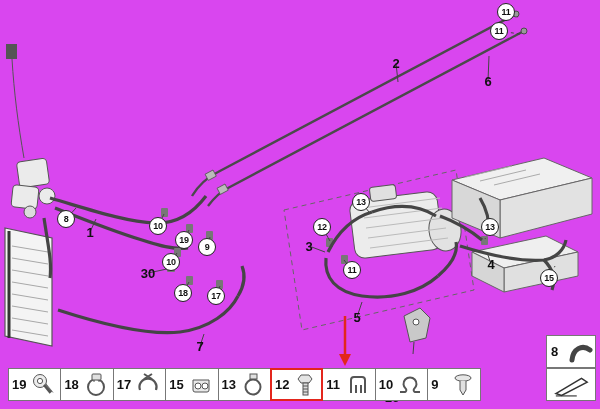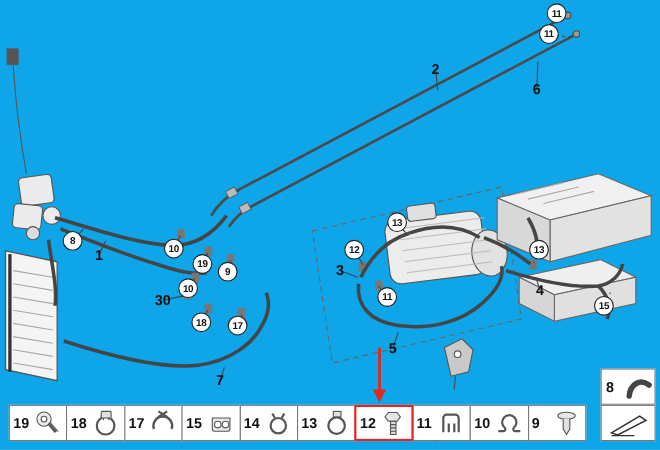--- a/index.html
+++ b/index.html
@@ -1,18 +1,18 @@
 <!DOCTYPE html>
 <html style="--highlight: #e3261d;"><head>
 <meta charset="utf-8">
 <style>
   :root{ --highlight:#e3261d; }
   *{margin:0;padding:0;box-sizing:border-box}
   html,body{width:600px;height:409px;background:#fff;font-family:"Liberation Sans",sans-serif;overflow:hidden}
-  .stage{position:absolute;left:0;top:0;width:600px;height:409px;background:#0ea5e9}
+  .stage{position:absolute;left:0;top:0;width:600px;height:409px;background:#d946ef}
   #art,#leaders{position:absolute;left:0;top:0;width:600px;height:409px}
   #leaders{pointer-events:none}
   #callouts{position:absolute;left:0;top:0;width:600px;height:409px;pointer-events:none}
   .callout{position:absolute;transform:translate(-50%,-50%);color:#111;pointer-events:auto}
   .callout.circled .num{display:flex;align-items:center;justify-content:center;width:18px;height:18px;border:1.4px solid #222;border-radius:50%;font-size:9px;font-weight:bold;background:#fff;letter-spacing:-0.3px}
   .callout.plain .num{font-size:13px;font-weight:bold}
   .leader{stroke:#444;stroke-width:1}
   .leader.dashed{stroke-dasharray:3 3}
   #strip{position:absolute;left:8px;top:368px;display:flex;z-index:3}
   .cell{width:53.4px;height:33px;border:1px solid #777;margin-left:-1px;display:flex;align-items:center;gap:1px;padding:2px 1px 2px 3px;background:#fff;position:relative}
@@ -242,29 +242,20 @@
     <span class="cell-num">15</span>
     <span class="cell-icon">
           <svg viewBox="0 0 26 26">
             <path d="M5 8 h16 v10 a2 2 0 0 1 -2 2 h-12 a2 2 0 0 1 -2 -2 z" fill="#e8e8e8" stroke="#555"></path>
             <circle cx="10" cy="14" r="3" fill="#fff" stroke="#555"></circle>
             <circle cx="17" cy="14" r="3" fill="#fff" stroke="#555"></circle>
           </svg>
         </span>
   </div>
       <div class="cell">
-    <span class="cell-num">14</span>
-    <span class="cell-icon">
-          <svg viewBox="0 0 26 26">
-            <circle cx="13" cy="15" r="7" fill="none" stroke="#555" stroke-width="2"></circle>
-            <path d="M10 8 l-2.5 -4 M16 8 l2.5 -4" stroke="#555" stroke-width="2" fill="none"></path>
-          </svg>
-        </span>
-  </div>
-      <div class="cell">
     <span class="cell-num">13</span>
     <span class="cell-icon">
           <svg viewBox="0 0 26 26">
             <circle cx="13" cy="15" r="7.5" fill="none" stroke="#555" stroke-width="2"></circle>
             <rect x="10" y="2" width="7" height="5" fill="#e0e0e0" stroke="#555"></rect>
           </svg>
         </span>
   </div>
       <div class="cell highlight">
     <span class="cell-num">12</span>

